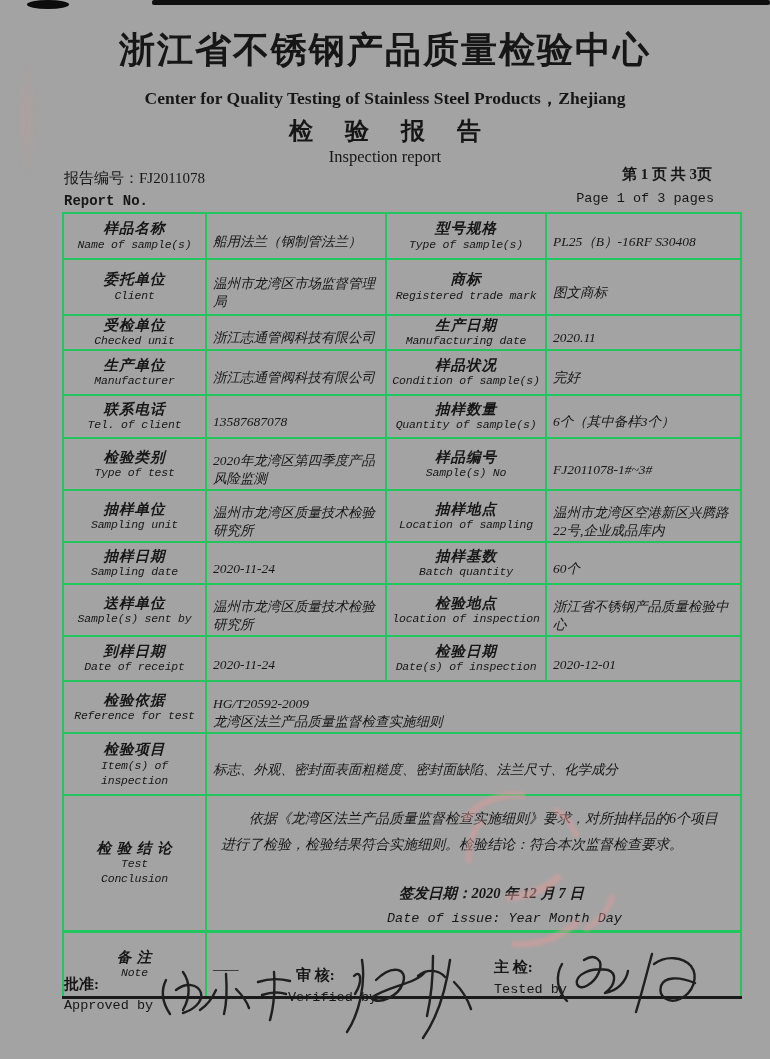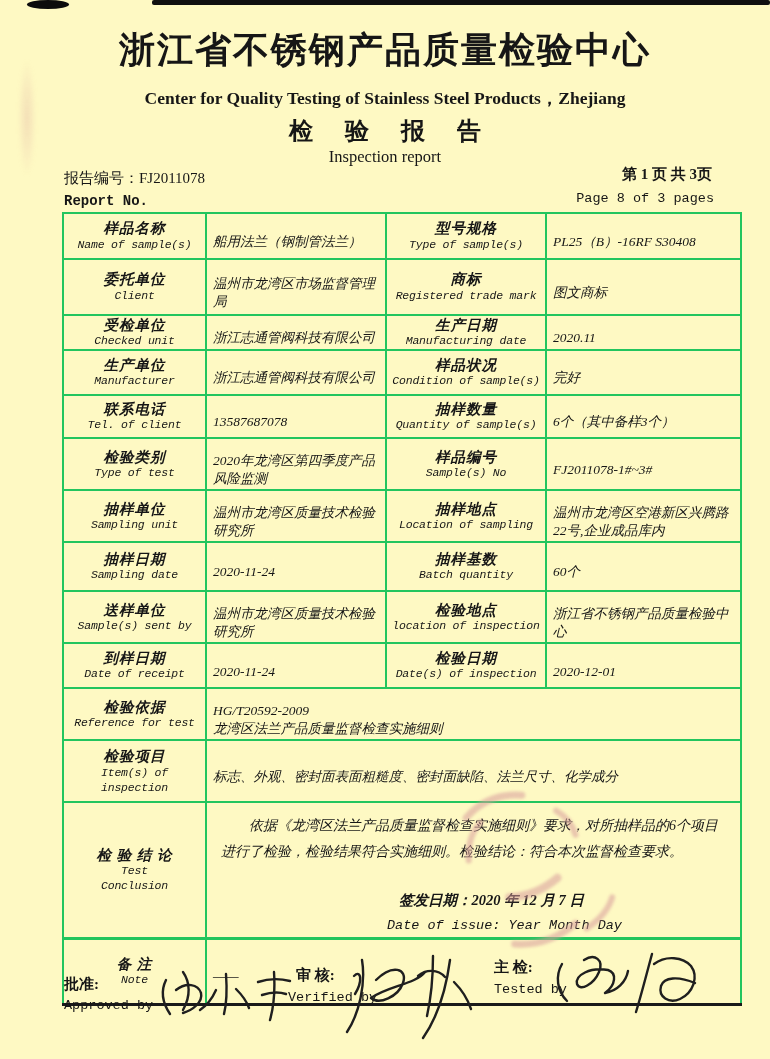--- a/index.html
+++ b/index.html
@@ -1,20 +1,20 @@
 <!DOCTYPE html>
 <html><head>
 <meta charset="utf-8">
 <style>
   html,body{margin:0;padding:0;}
   body{background:#ffffff;}
   .page{
     position:relative;
     width:770px;height:1059px;
-    background:#fef9c3;
+    background:#a3a3a3;
     font-family:"Liberation Serif","DejaVu Serif",serif;
     color:#161616;
     overflow:hidden;
   }
   
   .artifact-bar{position:absolute;left:152px;top:0;width:618px;height:5px;background:#101010;border-radius:2px;}
   .artifact-blob{position:absolute;left:27px;top:0;width:42px;height:9px;background:#0c0c0c;border-radius:50%;}
   .edge-smudge{position:absolute;left:18px;top:58px;width:18px;height:120px;
     background:radial-gradient(ellipse at center, rgba(215,150,150,.28), rgba(215,150,150,0) 70%);
     filter:blur(2px);}
@@ -71,21 +71,21 @@
   <div class="edge-smudge"></div>
 
   <div class="title-zh">浙江省不锈钢产品质量检验中心</div>
   <div class="title-en">Center for Quality Testing of Stainless Steel Products，Zhejiang</div>
   <div class="report-zh">检 验 报 告</div>
   <div class="report-en">Inspection report</div>
 
   <div class="reportno-zh">报告编号：FJ2011078</div>
   <div class="reportno-en">Report No.</div>
   <div class="page-zh">第 1 页 共 3页</div>
-  <div class="page-en">Page 8 of 3 pages</div>
+  <div class="page-en">Page 1 of 3 pages</div>
 
   <table class="report">
     <colgroup>
         <col style="width:143px">
         <col style="width:180px">
         <col style="width:160px">
         <col style="width:195px">
       </colgroup>
     <tbody>
 
@@ -166,21 +166,21 @@
             <span class="zh">抽样单位</span>
             <span class="en">Sampling unit</span>
           </td>
           <td class="val">温州市龙湾区质量技术检验研究所</td>
           <td class="lbl">
             <span class="zh">抽样地点</span>
             <span class="en">Location of sampling</span>
           </td>
           <td class="val">温州市龙湾区空港新区兴腾路22号,企业成品库内</td>
         </tr>
-        <tr style="height: 49px;">
+        <tr style="height: 42px;">
           <td class="lbl">
             <span class="zh">抽样日期</span>
             <span class="en">Sampling date</span>
           </td>
           <td class="val">2020-11-24</td>
           <td class="lbl">
             <span class="zh">抽样基数</span>
             <span class="en">Batch quantity</span>
           </td>
           <td class="val">60个</td>

